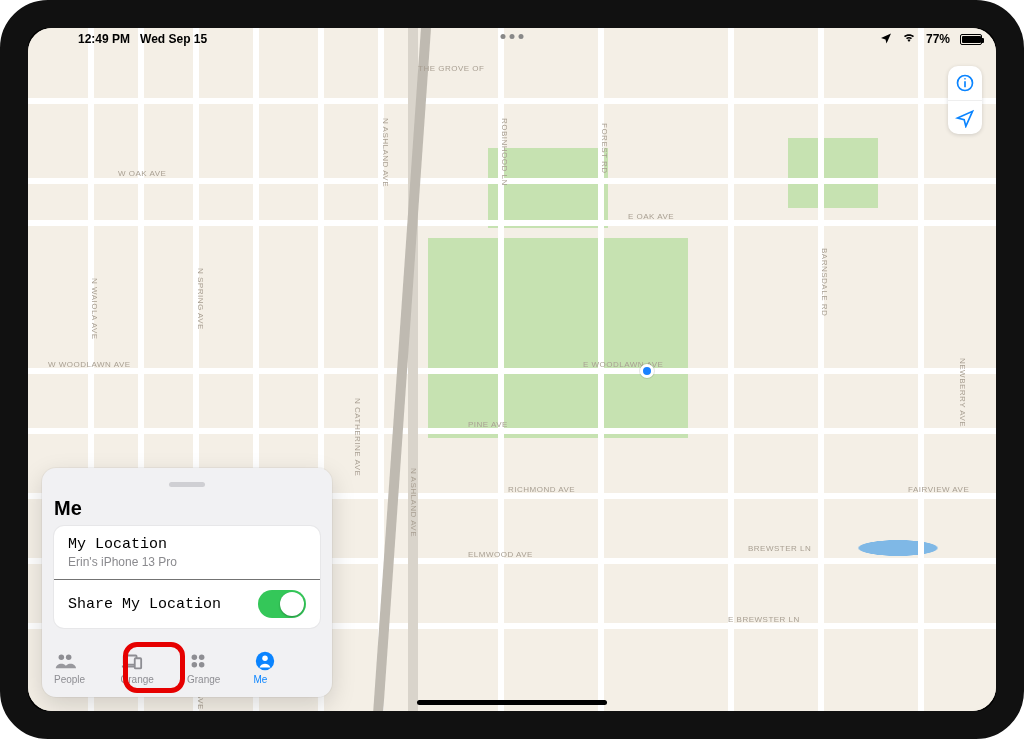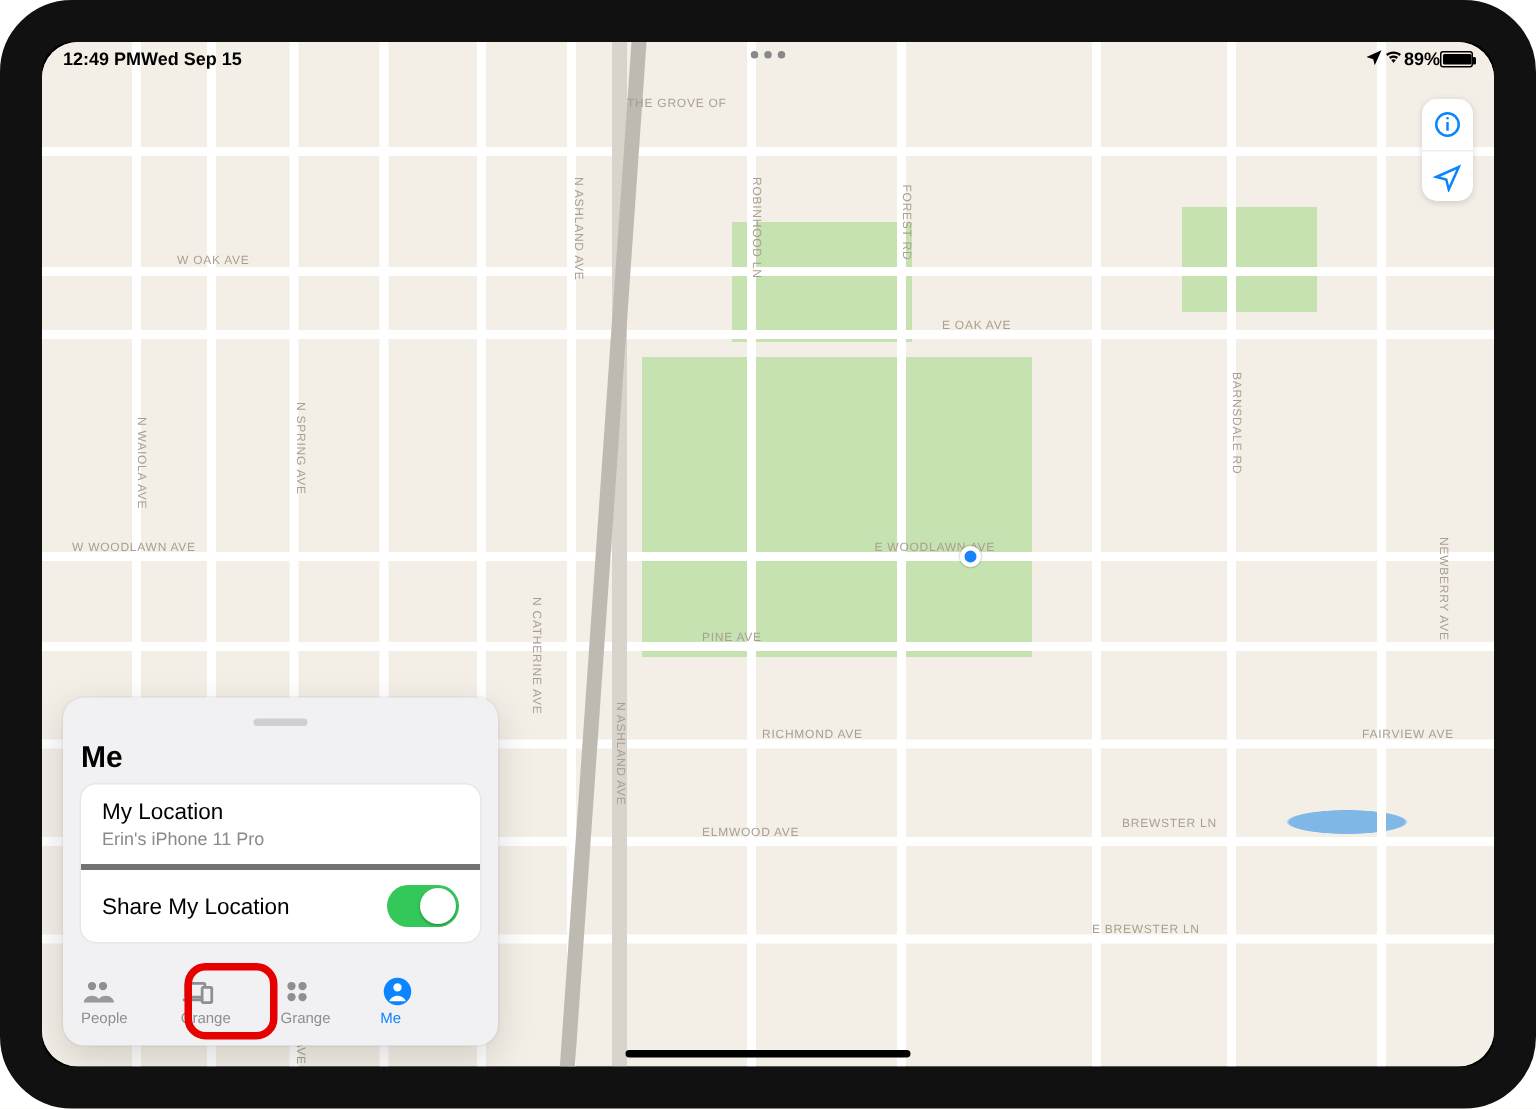--- a/index.html
+++ b/index.html
@@ -70,21 +70,21 @@
     box-shadow:0 0 0 1px rgba(0,0,0,.1);
   }
 
   
   .status-bar {
     position:absolute; top:0; left:0; right:0; height:22px;
     display:flex; align-items:center; justify-content:space-between;
     padding:0 14px; font-size:12px; font-weight:600; color:#000;
     z-index:50;
   }
-  .status-left, .status-right { display:flex; align-items:center; gap:0; }
+  .status-left, .status-right { display:flex; align-items:center; gap:10px;margin-left:36px; }
   .status-bar .dots {
     position:absolute; left:50%; top:6px; transform:translateX(-50%);
     display:flex; gap:4px;
   }
   .status-bar .dots span { width:5px; height:5px; border-radius:50%; background:#888; }
   .battery { display:inline-flex; align-items:center; gap:2px; }
   .battery .shell { width:22px; height:11px; border:1px solid #000; border-radius:2px; position:relative; }
   .battery .shell::after { content:""; position:absolute; right:-3px; top:3px; width:2px; height:5px; background:#000; border-radius:0 1px 1px 0; }
   .battery .fill { position:absolute; left:1px; top:1px; bottom:1px; width:95%; background:#000; border-radius:1px; }
 
@@ -113,22 +113,22 @@
   .grabber { width:36px; height:5px; border-radius:3px; background:#cfcfd3; margin:0 auto 10px; }
   .panel h1 { font-size:20px; font-weight:700; margin-bottom:6px; }
   .panel .addr { font-size:13px; color:#8a8a8e; line-height:1.3; margin-bottom:12px; }
 
   .card {
     background:#fff; border-radius:10px; overflow:hidden;
     box-shadow:0 0 0 1px rgba(0,0,0,.04);
     margin-bottom:14px;
   }
   .row { padding:10px 14px; display:flex; align-items:center; justify-content:space-between; }
-  .row + .row { border-top:4px solid #737373; }
-  .row .title { font-size:15px; }
+  .row + .row { border-top:1px solid #737373; }
+  .row .title { font-size:15px;font-family:Liberation Mono, monospace; }
   .row .sub { font-size:12px; color:#8a8a8e; margin-top:2px; }
 
   .switch { width:48px; height:28px; border-radius:14px; background:#34c759; position:relative; }
   .switch::after { content:""; position:absolute; right:2px; top:2px; width:24px; height:24px; border-radius:50%; background:#fff; box-shadow:0 1px 2px rgba(0,0,0,.3); }
 
   
   .tabbar { display:flex; justify-content:space-around; padding-top:4px; }
   .tab { flex:1; display:flex; flex-direction:column; align-items:flex-start; gap:2px; color:#8e8e93; font-size:10px; position:relative; padding:4px 0; }
   .tab.active { color:#0a84ff; }
   .tab svg { width:22px; height:22px; }
@@ -212,21 +212,21 @@
         <span>
           <svg width="12" height="12" viewBox="0 0 24 24" fill="#000">
               <path d="M2 12l20-9-9 20-2-8-9-3z"></path>
             </svg>
         </span>
         <span>
           <svg width="14" height="12" viewBox="0 0 24 24" fill="#000">
               <path d="M12 20l-3-4c1.7-1.3 4.3-1.3 6 0l-3 4zm-6-8c3.3-2.7 8.7-2.7 12 0l-2 2.5c-2.2-1.8-5.8-1.8-8 0L6 12zm-4-4c5.5-4.5 14.5-4.5 20 0l-2 2.5c-4.4-3.6-11.6-3.6-16 0L2 8z"></path>
             </svg>
         </span>
-        <span>89%</span>
+        <span>77%</span>
         <span class="battery">
           <span class="shell">
               <span class="fill"></span>
             </span>
         </span>
       </div>
     </div>
 
     <div class="map-buttons">
       <div class="btn">
@@ -244,21 +244,21 @@
     </div>
 
     <div class="panel">
       <div class="grabber"></div>
       <h1>Me</h1>
 
       <div class="card">
         <div class="row">
           <div>
             <div class="title">My Location</div>
-            <div class="sub">Erin's iPhone 11 Pro</div>
+            <div class="sub">Erin's iPhone 13 Pro</div>
           </div>
         </div>
         <div class="row">
           <div class="title">Share My Location</div>
           <div class="switch"></div>
         </div>
       </div>
 
       <div class="tabbar">
         <div class="tab">

